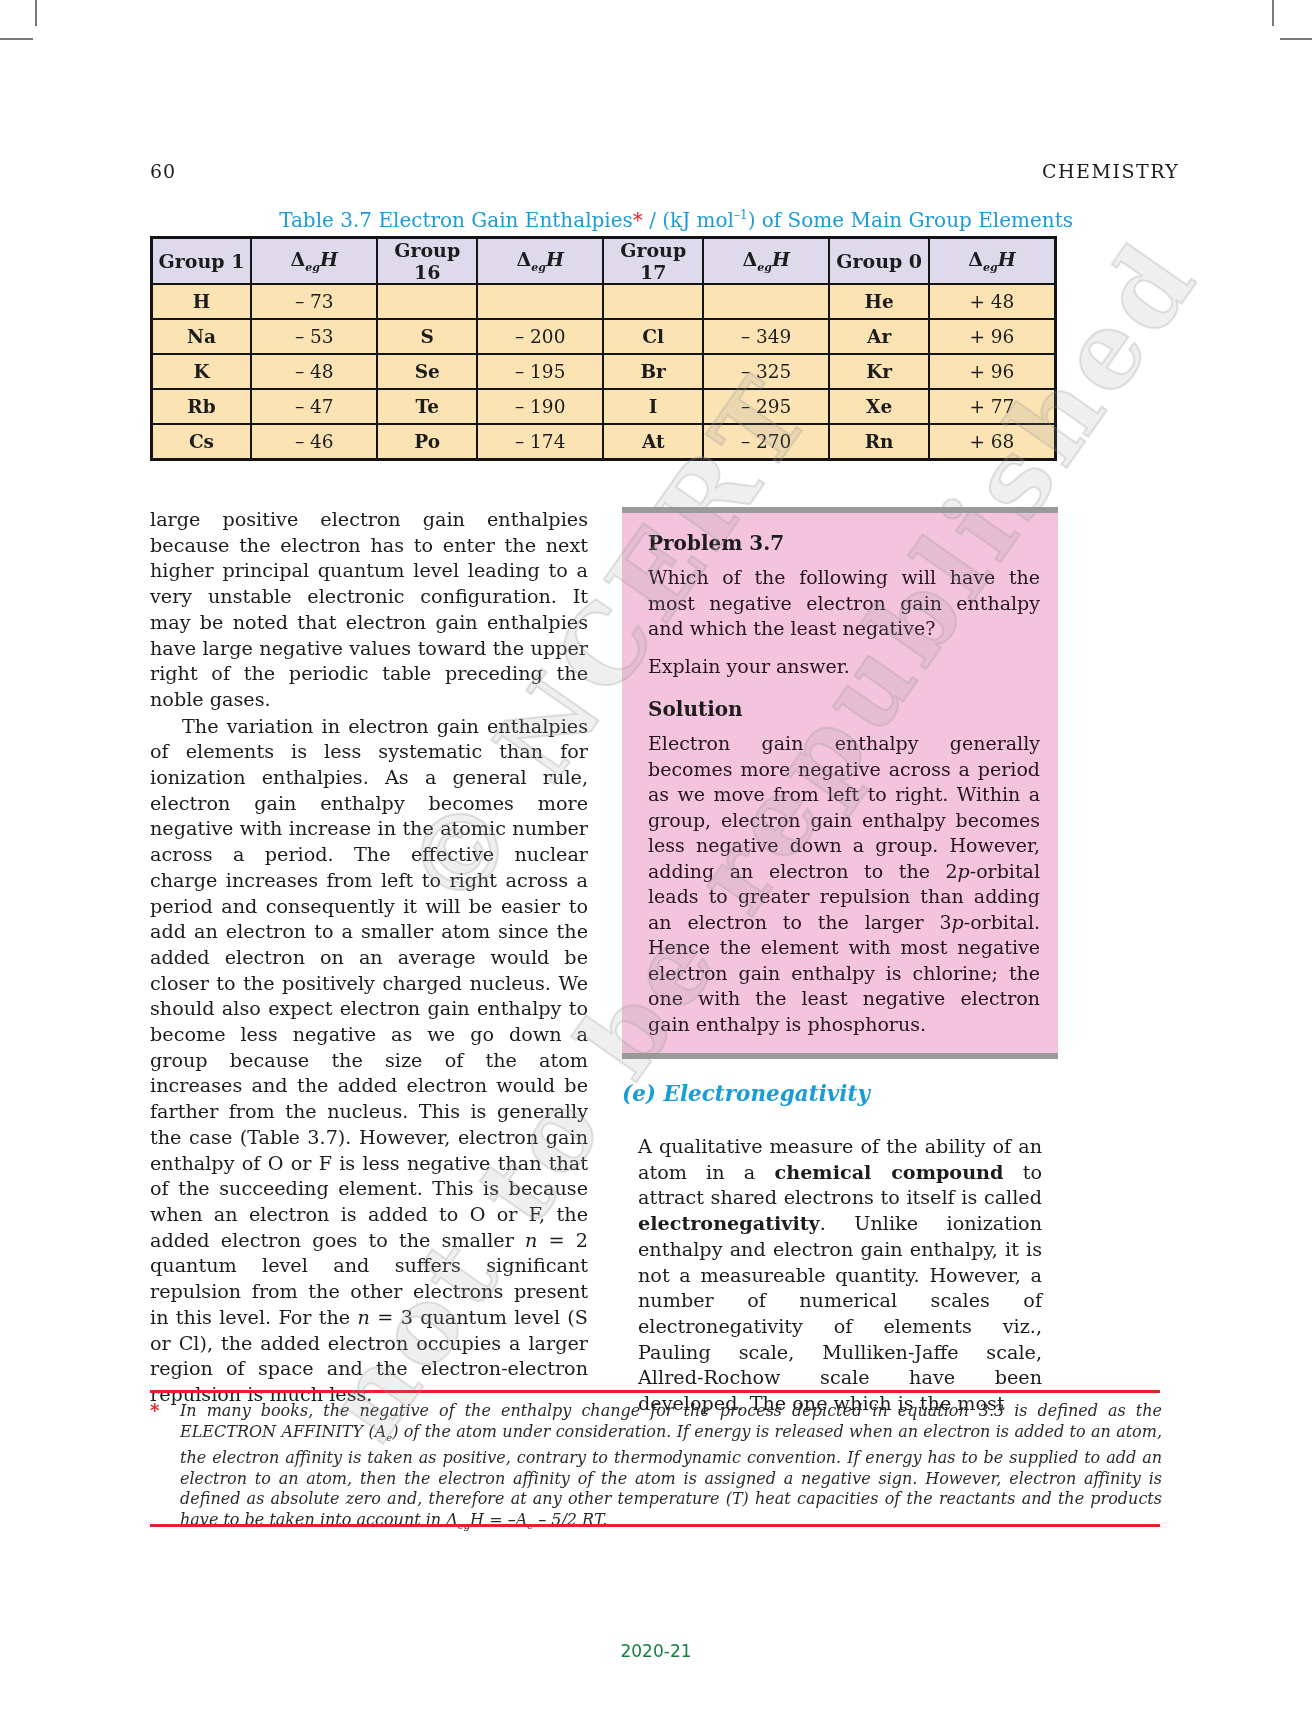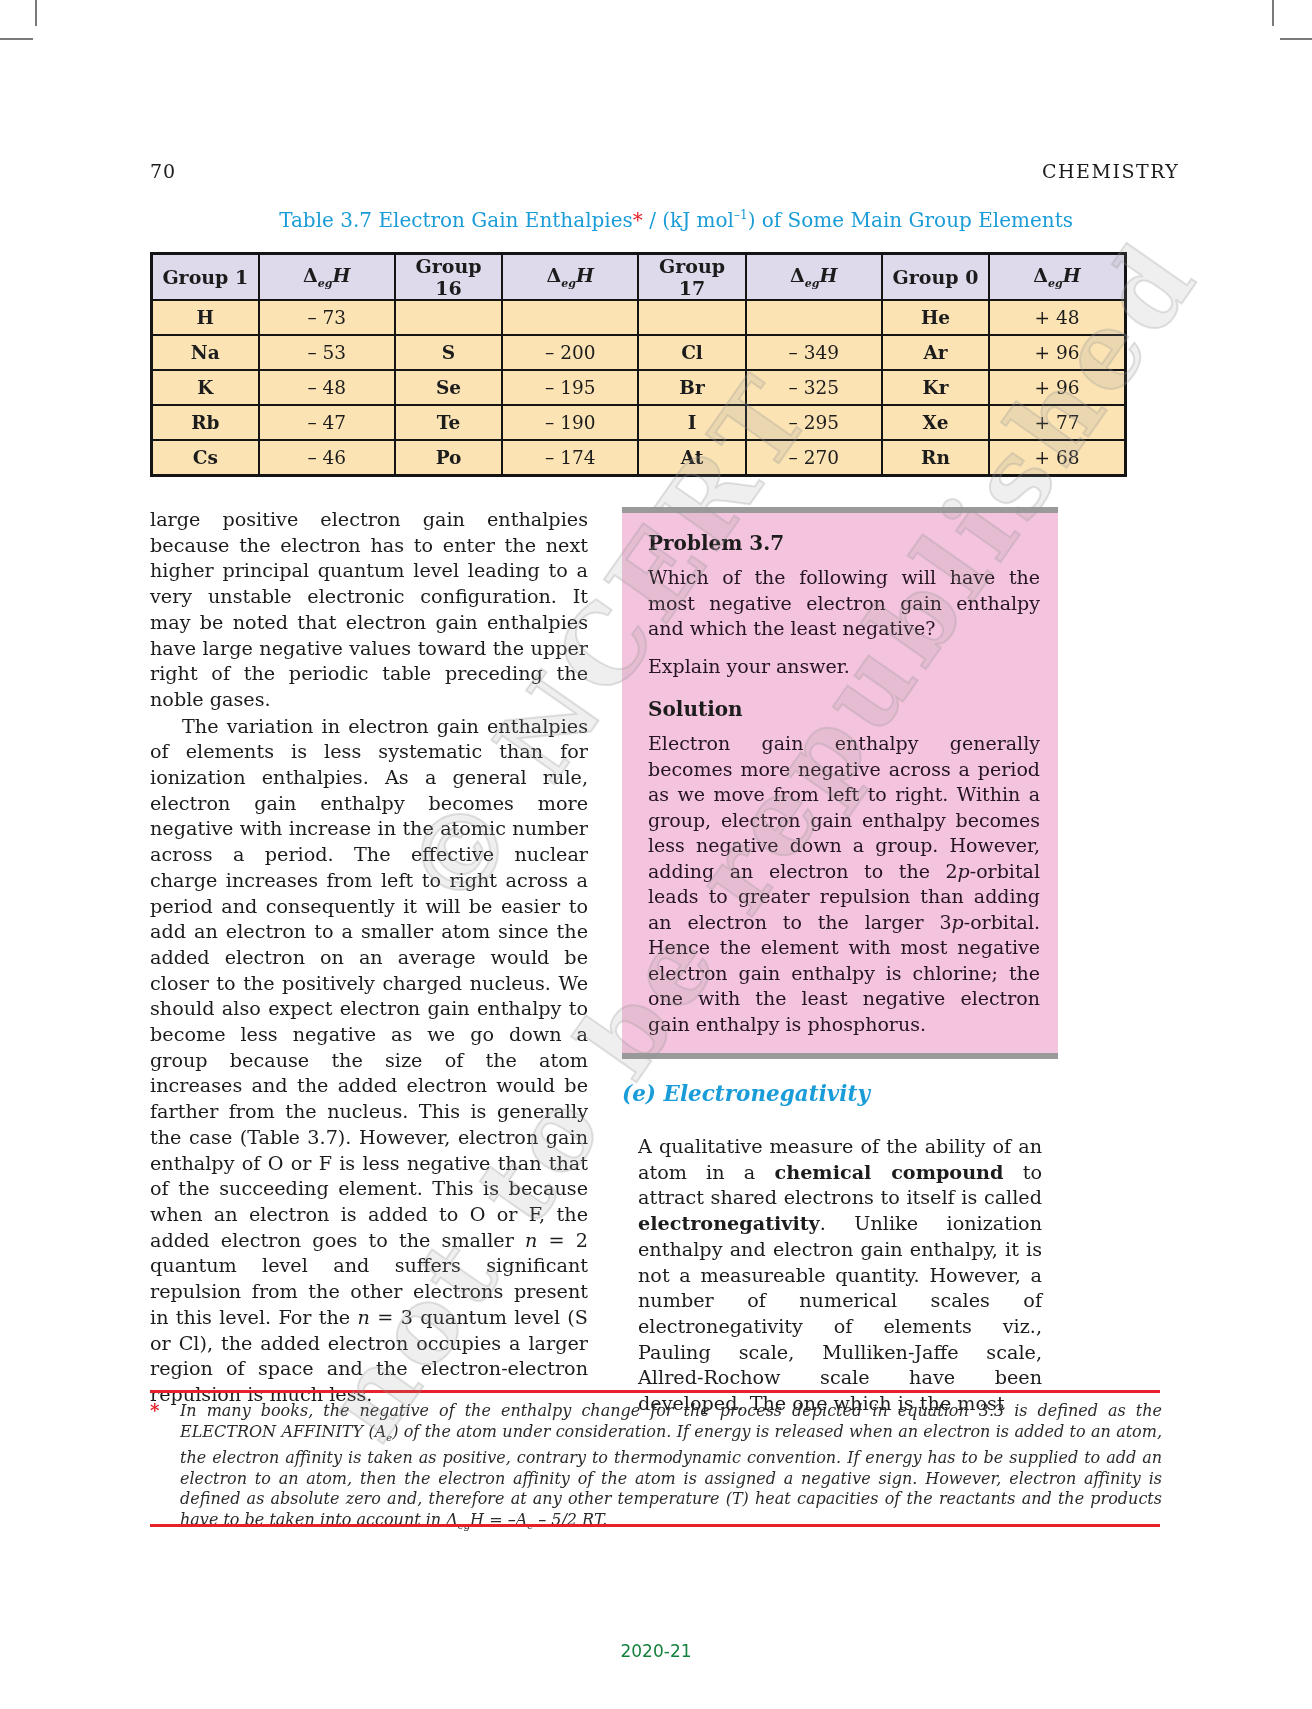--- a/index.html
+++ b/index.html
@@ -22,21 +22,21 @@
   
   .table-title{
     position:absolute;left:166px;top:208px;width:907px;text-align:right;
     font-weight:normal;font-size:20px;color:#1a9cd8;
   }
   .table-title .star{color:#e62129;}
   .table-title sup{font-size:12px;}
 
   
   table.gain{
-    position:absolute;left:150px;top:252px;width:977px;
+    position:absolute;left:150px;top:236px;width:907px;
     border-collapse:collapse;table-layout:fixed;
     border:3px solid #141414;
   }
   table.gain th,table.gain td{
     border:2px solid #141414;text-align:center;vertical-align:middle;
     padding:0 4px;font-size:18.5px;height:33px;
   }
   table.gain thead th{background:#dedaeb;height:37px;font-size:19px;}
   table.gain thead th sub{font-size:11px;font-style:italic;font-weight:bold;}
   table.gain tbody td{background:#fbe3b4;}
@@ -109,21 +109,21 @@
   <div class="cropmark cm-tl-v"></div>
   <div class="cropmark cm-tl-h"></div>
   <div class="cropmark cm-tr-v"></div>
   <div class="cropmark cm-tr-h"></div>
 
   <div class="wm wm1">© NCERT</div>
   <div class="wm wm2">not to be republished</div>
 
   <div class="content">
 
-    <div class="page-num">70</div>
+    <div class="page-num">60</div>
     <div class="running-head">CHEMISTRY</div>
 
     <div class="table-title">
       <span>Table 3.7  Electron Gain Enthalpies</span><span class="star">*</span><span> / (kJ mol</span><sup>–1</sup><span>) of Some Main Group Elements</span>
     </div>
 
     <table class="gain">
       <colgroup>
         <col class="c-el">
           <col class="c-val">

